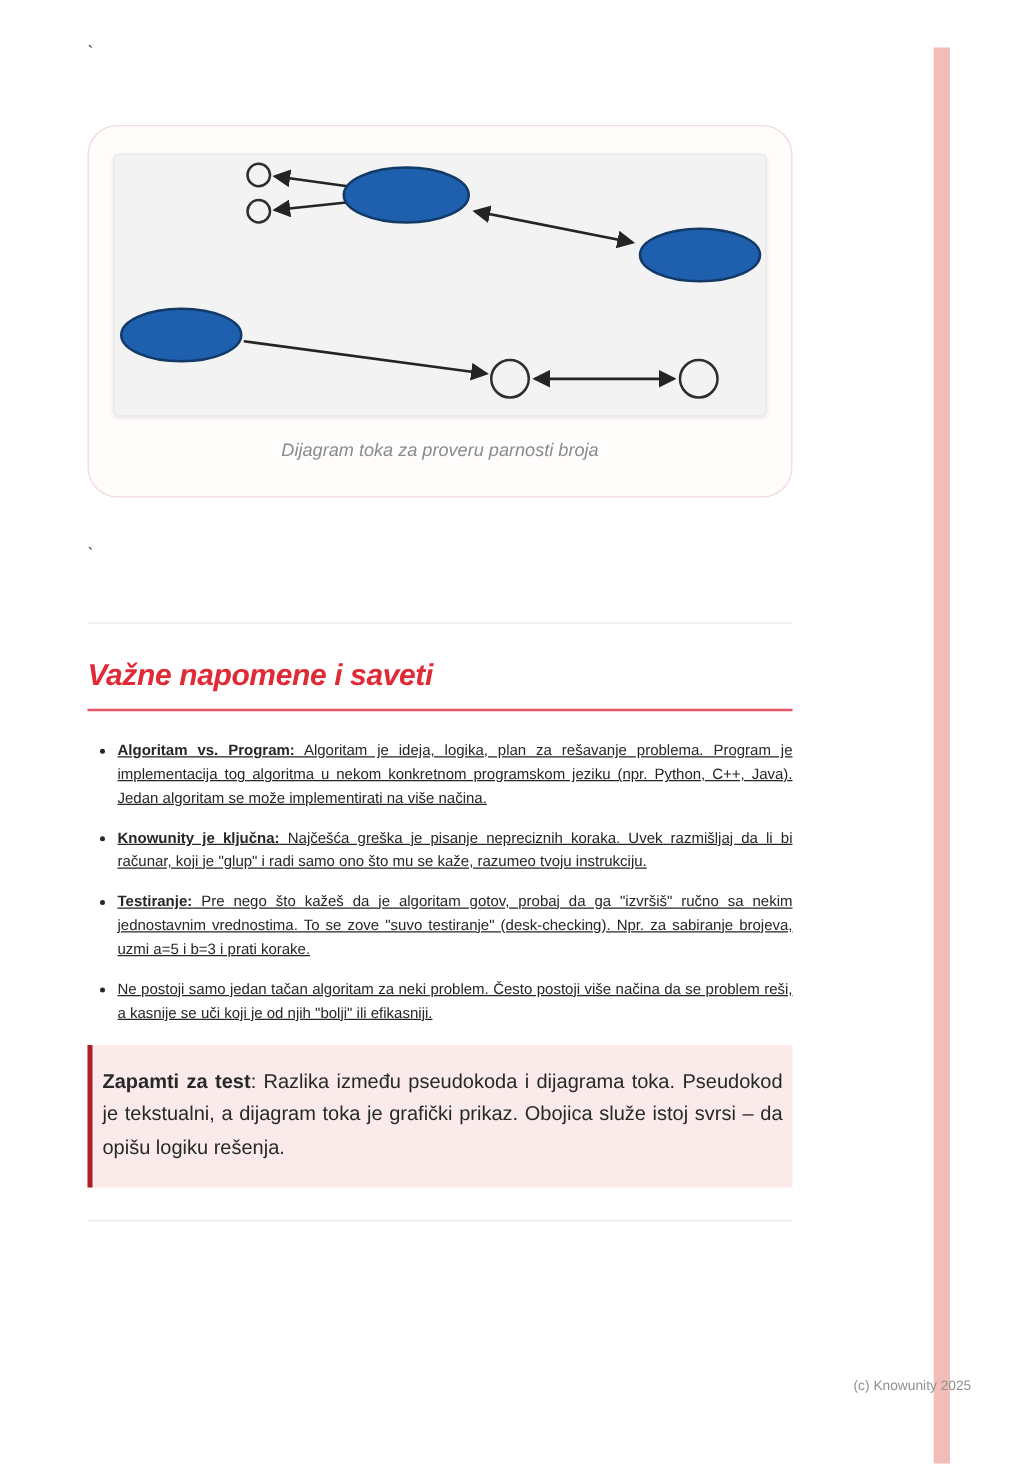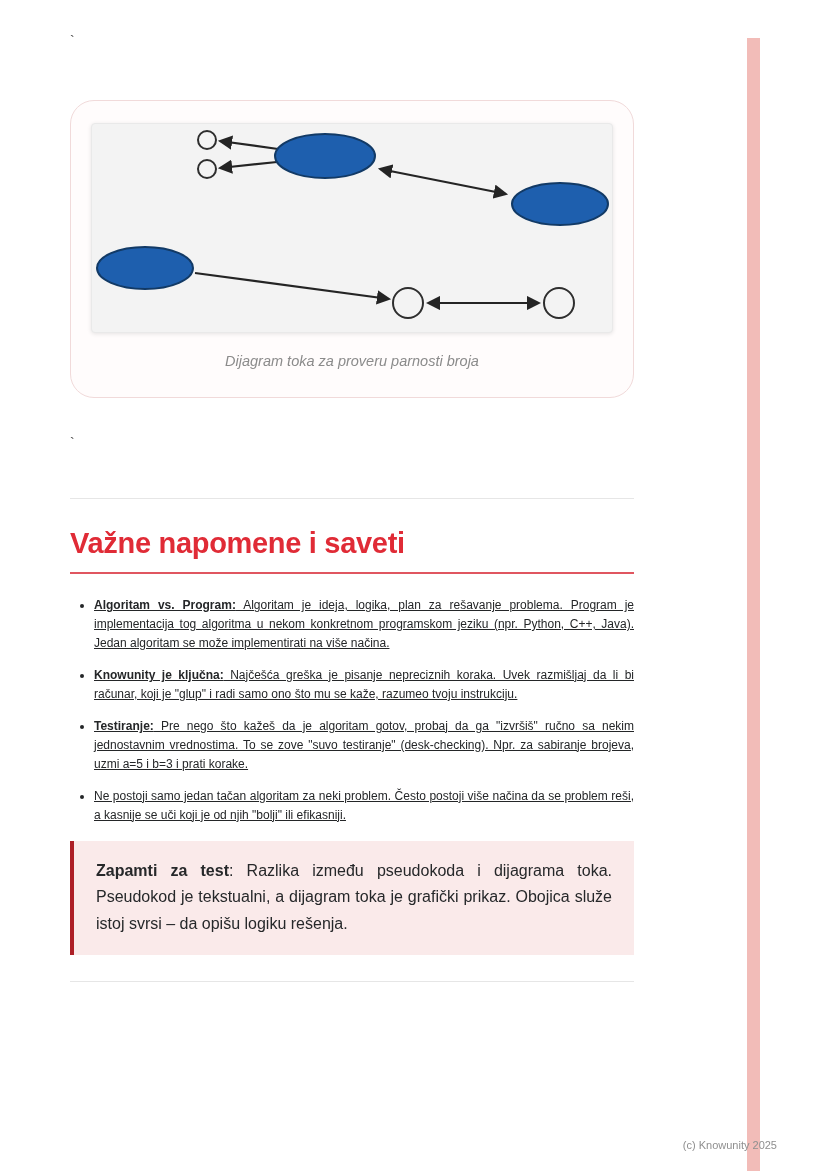--- a/index.html
+++ b/index.html
@@ -74,24 +74,25 @@
   .divider {
     border: none;
     border-top: 1px solid #e6e6e6;
     height: 0;
   }
   .divider-top { margin-top: 46px; }
   .divider-bottom { margin-top: 26px; }
 
   .section-heading {
     margin: 28px 0 0 0;
-    font-size: 29px;
+    font-size: 24px;
     font-weight: bold;
     letter-spacing: -0.3px;
     color: var(--heading-red, #e02b36);
+    font-style: italic;
   }
   .heading-rule {
     margin-top: 12px;
     height: 2px;
     background: var(--heading-rule, #e05660);
   }
 
   .notes-list {
     margin: 22px 0 0 0;
     padding: 0 0 0 24px;
@@ -105,21 +106,21 @@
     color: #242628;
     text-decoration: underline;
   }
   .notes-list li::marker { color: #242628; }
   .notes-list strong { font-weight: bold; }
 
   .callout {
     margin-top: 16px;
     background: var(--callout-bg, #faeaea);
     border-left: 4px solid var(--callout-border, #ad1f26);
-    padding: 17px 22px;
+    padding: 17px 8px;
     box-sizing: border-box;
   }
   .callout p {
     margin: 0;
     font-size: 16px;
     line-height: 1.68;
     text-align: justify;
     color: #26282a;
   }
   .callout strong { font-weight: bold; }
@@ -132,21 +133,20 @@
     height: 1133px;
     background: var(--stripe-pink, #f2bcb8);
   }
   .footer-credit {
     position: absolute;
     top: 1103px;
     right: 51px;
     font-size: 11px;
     color: #8f8f8f;
     z-index: 2;
-    margin-top: 36px;
   }
 </style>
 </head>
 <body>
 
 <div class="right-stripe"></div>
 
 <div class="content">
 
   <div class="stray-tick tick-top">`</div>

